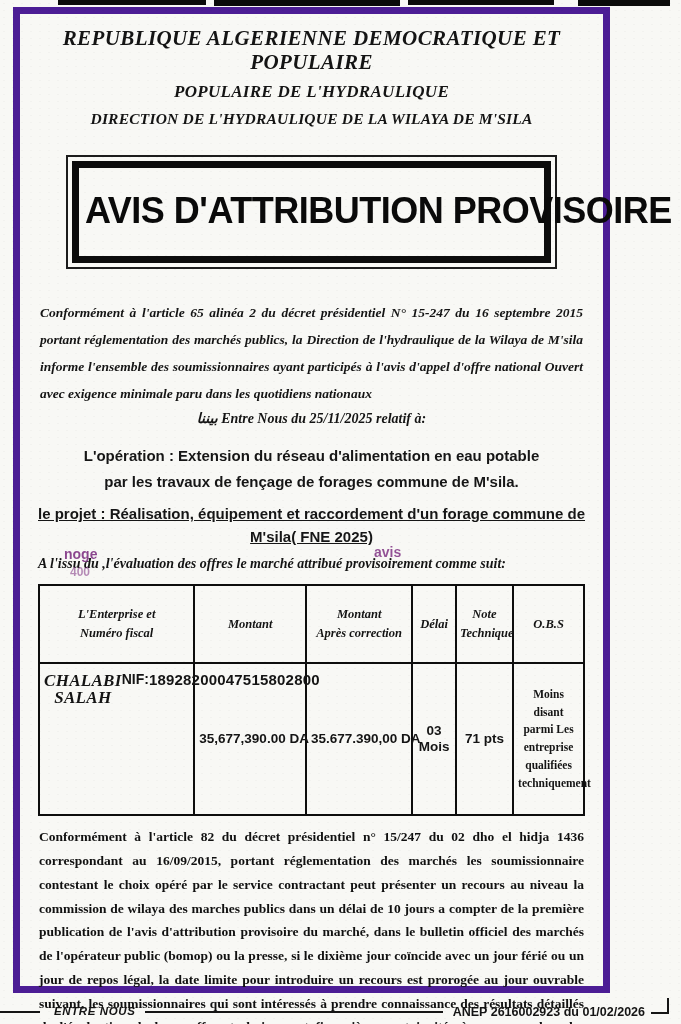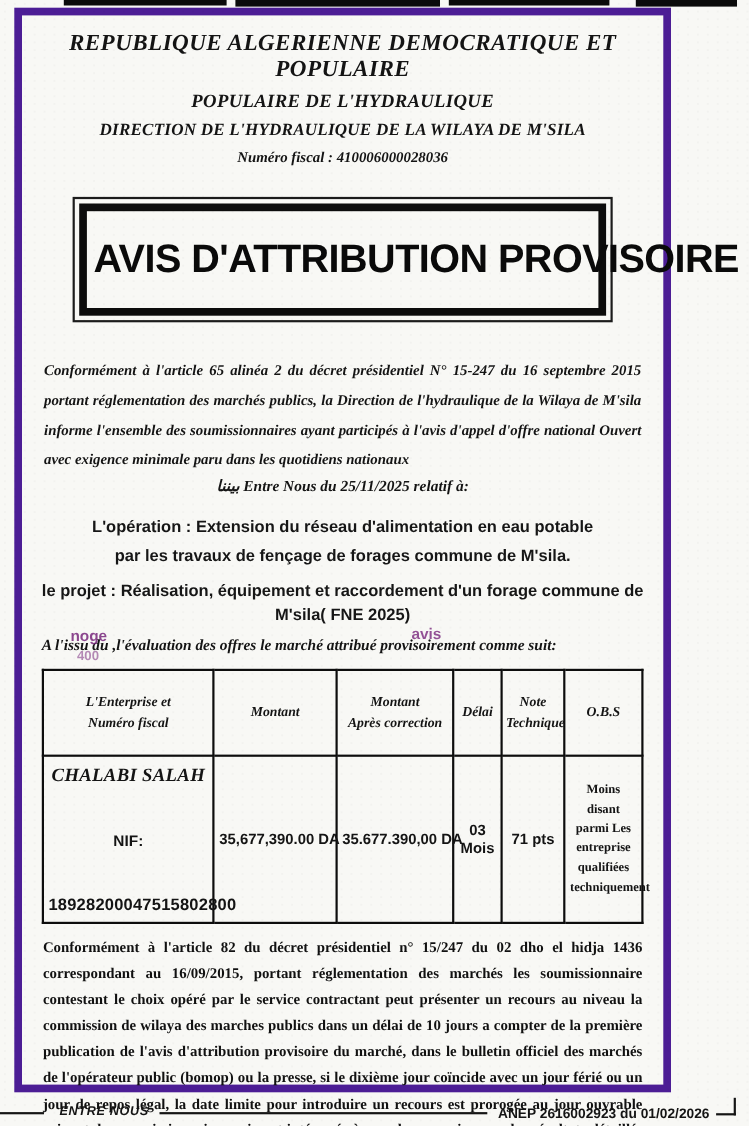--- a/index.html
+++ b/index.html
@@ -39,39 +39,39 @@
   }
   .journal-line{
     text-align:center;font:italic 700 14px/1.6 "Liberation Serif", serif;margin-top:1px;
   }
   .operation{
     margin:13px 34px 0 34px;text-align:center;
     font:700 15px/1.72 "Liberation Sans", sans-serif;color:#161616;
   }
   .project{
     margin:8px 0 0 0;text-align:center;
-    font:700 15px/1.5 "Liberation Sans", sans-serif;color:#161616;
+    font:700 15px/1.5 "Liberation Sans", sans-serif;color:#161616;text-decoration:underline;
   }
   .result-line{
     margin:6px 0 0 0;position:relative;
     font:italic 700 14px/1.45 "Liberation Serif", serif;
   }
   .ghost{position:absolute;font:600 14px "Liberation Sans", sans-serif;color:#701a75;}
   .ghost1{left:26px;top:-8px;opacity:.8;}
   .ghost2{left:336px;top:-10px;opacity:.75;}
   .ghost3{left:32px;top:11px;opacity:.5;font-size:12px;}
   
   table.award{width:100%;border-collapse:collapse;margin-top:10px;table-layout:fixed;padding-left:24px;}
   table.award th, table.award td{border:2.5px solid #0d0d0d;vertical-align:middle;text-align:center;box-sizing:border-box;}
   table.award th{
     height:78px;font:italic 700 12.5px/1.55 "Liberation Serif", serif;
     white-space:pre-line;padding:2px 3px;
   }
   table.award td{height:148px;padding:6px 4px;}
-  .cell-enterprise{display:flex;flex-direction:column;justify-content:space-between;height:134px;padding:2px 0;}
+  .cell-enterprise{display:flex;height:134px;padding:2px 0;}
   .ent-name{font:italic 700 17px/1 "Liberation Serif", serif;letter-spacing:.3px;}
   .ent-nif-label{font:700 14px/1 "Liberation Sans", sans-serif;}
   .ent-nif{font:700 15px/1 "Liberation Sans", sans-serif;letter-spacing:.2px;white-space:nowrap;}
   .cell-amount{font:700 13.5px/1.2 "Liberation Sans", sans-serif;white-space:nowrap;margin-left:40px;}
   .cell-small{font:700 13.5px/1.2 "Liberation Sans", sans-serif;}
   .cell-obs{font:700 11.5px/1.55 "Liberation Serif", serif;padding:2px 2px;}
   .legal{
     margin:9px 1px 0 1px;text-align:justify;
     font:700 13.5px/1.76 "Liberation Serif", serif;color:#111;
   }
@@ -93,21 +93,20 @@
 <div class="topmark" style="left:214px;width:186px;height:6px;"></div>
 <div class="topmark" style="left:408px;width:146px;height:5px;"></div>
 <div class="topmark" style="left:578px;width:92px;height:6px;"></div>
 
 <div class="frame">
 
   <div class="hdr">
     <div class="hdr-l1">REPUBLIQUE ALGERIENNE DEMOCRATIQUE ET POPULAIRE</div>
     <div class="hdr-l2">POPULAIRE DE L'HYDRAULIQUE</div>
     <div class="hdr-l3">DIRECTION DE L'HYDRAULIQUE DE LA WILAYA DE M'SILA</div>
-    <div class="hdr-fiscal">Numéro fiscal : 410006000028036</div>
   </div>
 
   <div class="titlebox-outer">
     <div class="titlebox-inner">
       <div class="title">AVIS D'ATTRIBUTION PROVISOIRE</div>
     </div>
   </div>
 
   <div class="intro">Conformément à l'article 65 alinéa 2 du décret présidentiel N° 15-247 du 16 septembre  2015 portant réglementation des marchés publics, la Direction de l'hydraulique de la Wilaya de M'sila informe  l'ensemble des soumissionnaires ayant participés à l'avis d'appel d'offre national Ouvert avec exigence minimale paru dans les quotidiens nationaux</div>
   <div class="journal-line">بيننا Entre Nous  du 25/11/2025  relatif à:</div>

